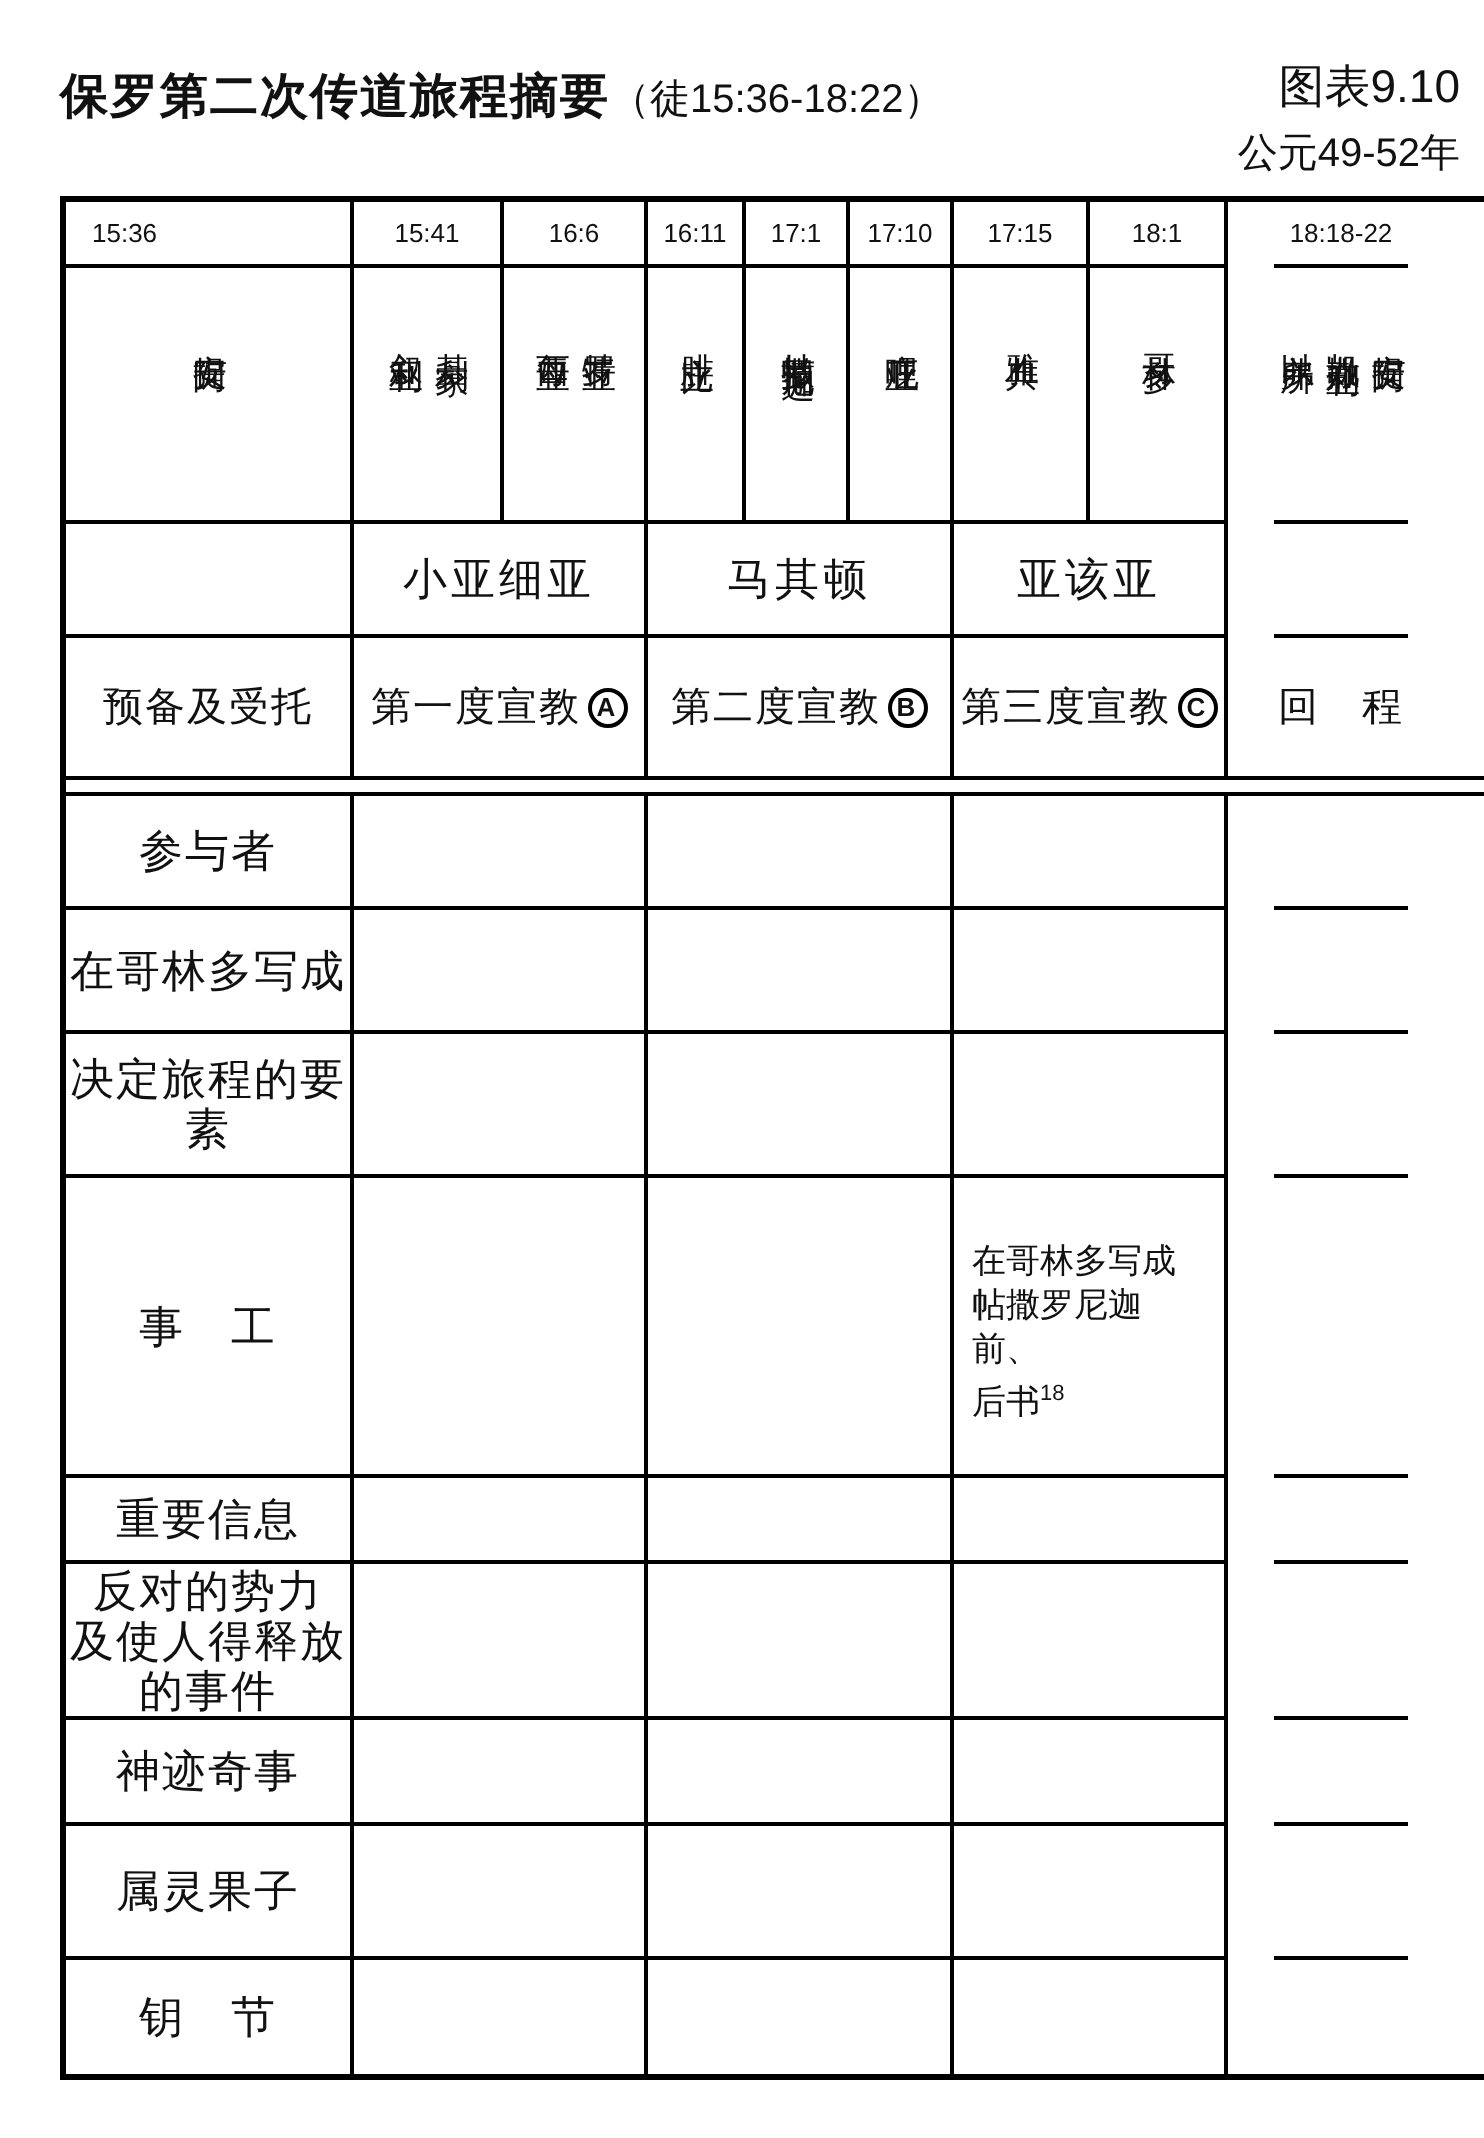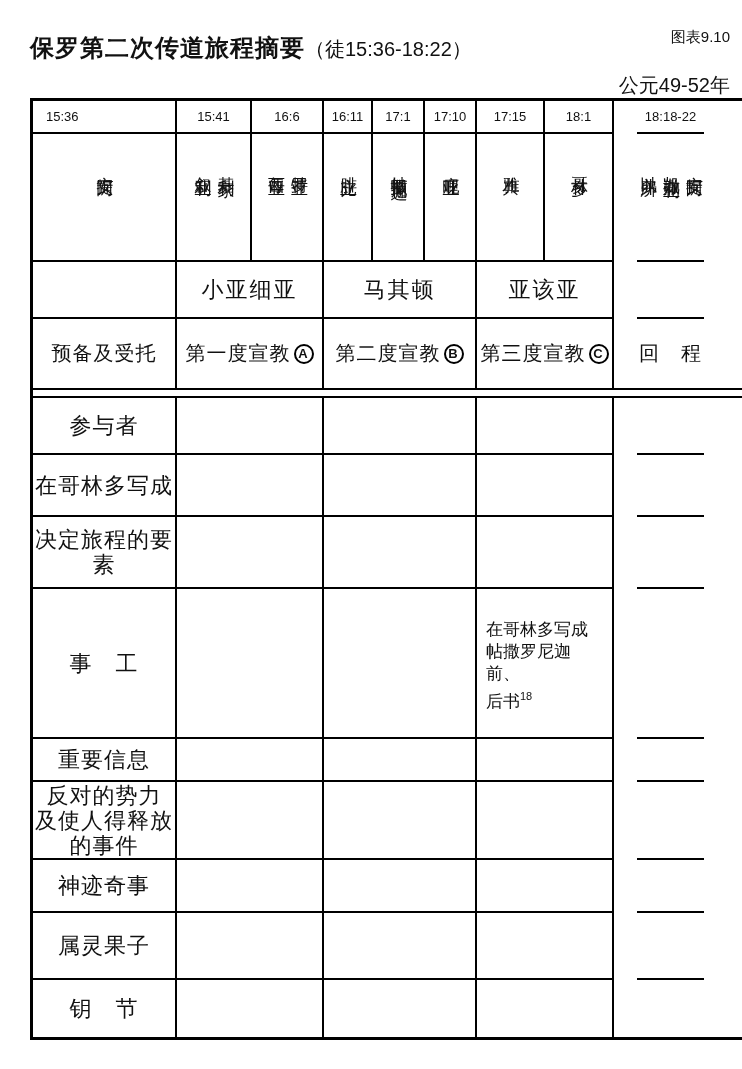--- a/index.html
+++ b/index.html
@@ -9,21 +9,21 @@
     position:relative; overflow:hidden;
   }
   .page { position:absolute; inset:0; }
 
   
   .header { position:absolute; left:30px; top:26px; width:677px; height:66px; }
   .title-line { position:absolute; left:0; top:6px; white-space:nowrap; }
   .title { font-size:24px; font-weight:bold; letter-spacing:1px;text-align:center; }
   .title-ref { font-size:20px; font-weight:normal; }
   .header-right { position:absolute; right:-23px; top:2px; text-align:right; }
-  .chart-number { font-size:15px; margin-bottom:25px; }
+  .chart-number { font-size:23px; margin-bottom:4px; }
   .period { font-size:20px; }
 
   
   .tbl { position:absolute; left:30px; top:98px; width:723px; height:942px;
          border:3px solid #000; background:#fff; }
   .sec-a {
     display:grid;
     grid-template-columns:144px 75px 72px 49px 52px 52px 68px 69px 90px;
     grid-template-rows:31px 128px 57px 71px;
   }

